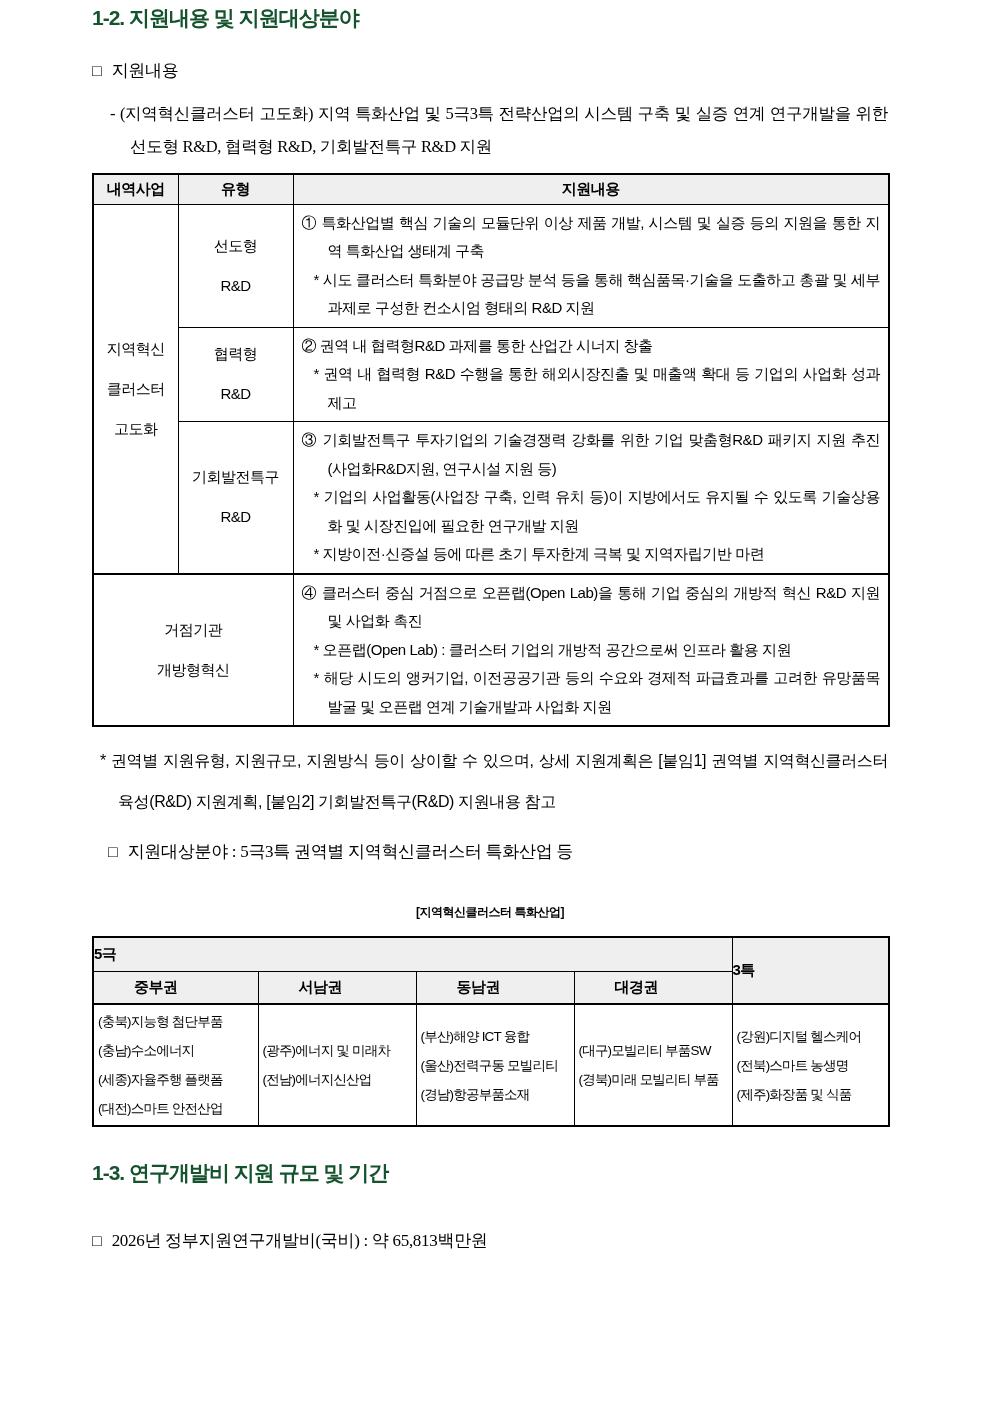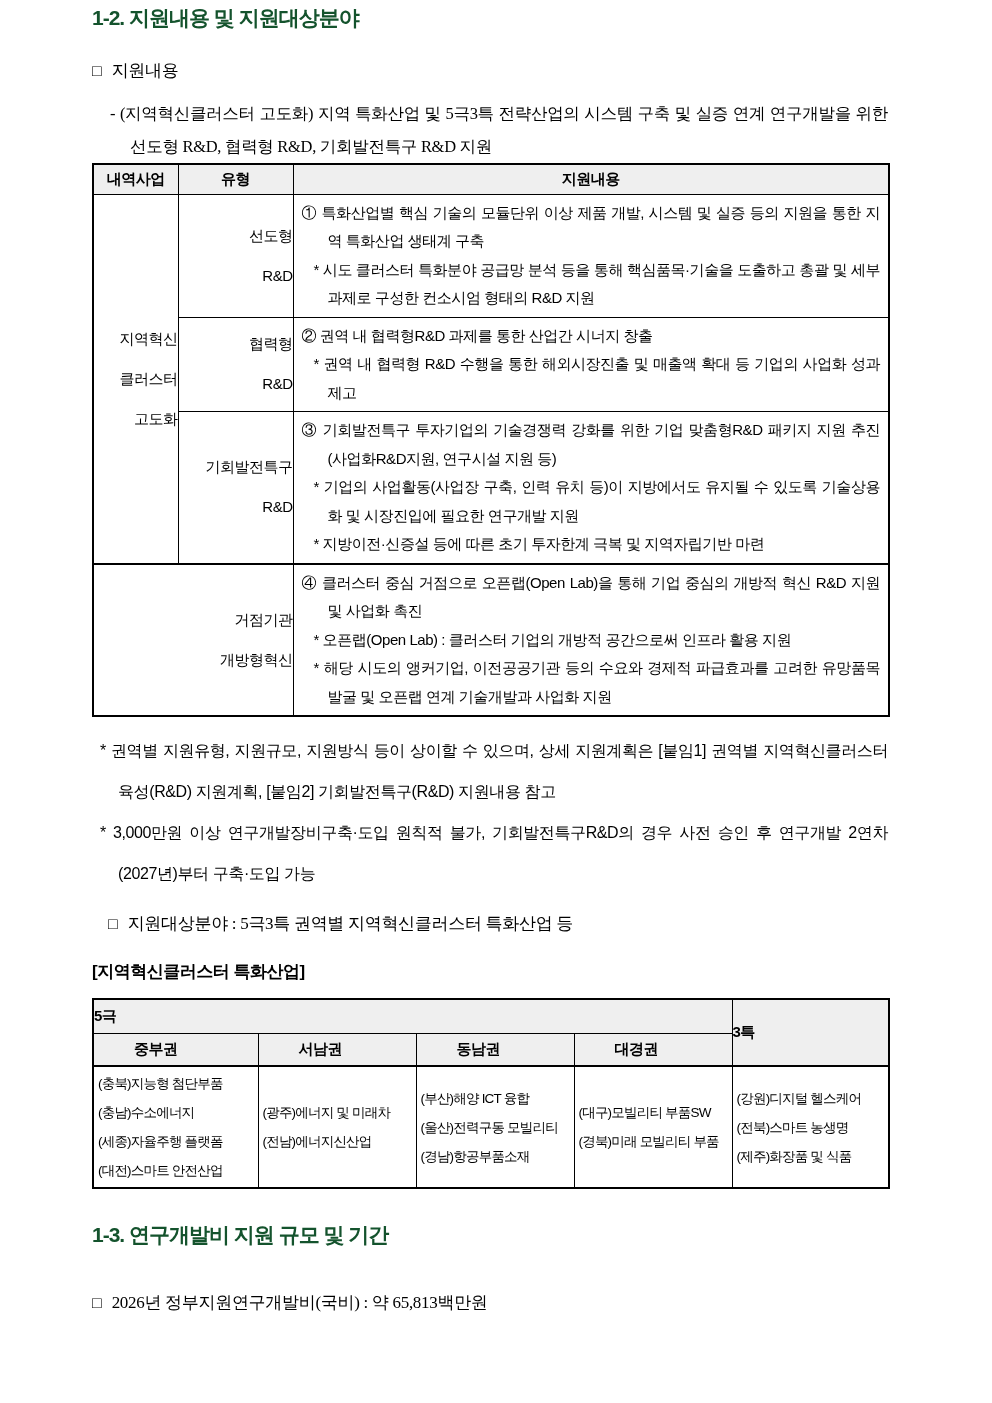--- a/index.html
+++ b/index.html
@@ -26,42 +26,42 @@
   .budget-line { margin-top:42px; }
 
   
   .bullet {
     margin-top:14px; font-size:16.5px; line-height:33px; letter-spacing:-0.3px;
     text-align:justify; padding-left:38px; text-indent:-20px;
   }
 
   
   table { border-collapse:collapse; table-layout:fixed; }
-  .t1 { width:796px; border:2px solid #000; font-family:"Liberation Sans", sans-serif; }
+  .t1 { width:796px; margin-top:10px; border:2px solid #000; font-family:"Liberation Sans", sans-serif; }
   .t1 th, .t1 td { border:1px solid #000; }
   .t1 th { background:#efefef; font-size:15px; font-weight:bold; height:30px; text-align:center; letter-spacing:-0.5px; }
   .t1 col.c1 { width:85px; } .t1 col.c2 { width:115px; } .t1 col.c3 { width:596px; }
-  .t1 td.vlabel { text-align:right; vertical-align:middle; font-size:15px; letter-spacing:-0.5px; }
+  .t1 td.vlabel { text-align:center; vertical-align:middle; font-size:15px; letter-spacing:-0.5px; }
   .t1 td.vlabel div { line-height:40px; }
   .t1 td.content { vertical-align:middle; padding:4px 8px; }
   .t1 .ln { font-size:15px; line-height:28.5px; letter-spacing:-0.45px; text-align:justify; }
   .t1 .ln.num { padding-left:26px; text-indent:-26px; }
   .t1 .ln.star { padding-left:26px; text-indent:-14px; }
   .t1 tr.r1 { height:114px; } .t1 tr.r2 { height:88px; } .t1 tr.r3 { height:140px; } .t1 tr.r4 { height:145px; }
   .t1 tr.r4 td { border-top:2px solid #000; }
 
   
   .footnotes { margin-top:13px; font-family:"Liberation Sans", sans-serif; }
   .footnote {
     font-size:16px; line-height:41px; letter-spacing:-0.4px; text-align:justify;
     padding-left:26px; text-indent:-18px;
   }
 
   
-  .caption { margin-top:24px; text-align:left; font-family:"Liberation Sans", sans-serif; font-size:17px; font-weight:bold; letter-spacing:-0.5px; }
+  .caption { margin-top:40px; text-align:center; font-family:"Liberation Sans", sans-serif; font-size:12px; font-weight:bold; letter-spacing:-0.5px; }
   .t2 { width:796px; margin-top:15px; border:2px solid #000; font-family:"Liberation Sans", sans-serif; }
   .t2 th, .t2 td { border:1px solid #000; }
   .t2 th { background:#efefef; font-weight:bold; text-align:left; font-size:15px; letter-spacing:-0.5px;margin-top:34px; }
   .t2 tr.top th { height:34px; }
   .t2 tr.sub th { height:33px;padding-left:40px; }
   .t2 col.r1 { width:165px; } .t2 col.r2 { width:158px; } .t2 col.r3 { width:158px; }
   .t2 col.r4 { width:158px; } .t2 col.r5 { width:157px; }
   .t2 tbody td { border-top:2px solid #000; height:108px; vertical-align:middle; padding:2px 4px; }
   .t2 tbody .item { font-size:13.5px; line-height:29px; letter-spacing:-0.8px; white-space:nowrap; overflow:hidden; }
 </style>
@@ -138,21 +138,20 @@
           <div class="ln num">④ 클러스터 중심 거점으로 오픈랩(Open Lab)을 통해 기업 중심의 개방적 혁신 R&amp;D 지원 및 사업화 촉진</div>
           <div class="ln star">* 오픈랩(Open Lab) : 클러스터 기업의 개방적 공간으로써 인프라 활용 지원</div>
           <div class="ln star">* 해당 시도의 앵커기업, 이전공공기관 등의 수요와 경제적 파급효과를 고려한 유망품목 발굴 및 오픈랩 연계 기술개발과 사업화 지원</div>
         </td>
       </tr>
     </tbody>
   </table>
 
   <div class="footnotes">
     <div class="footnote">* 권역별 지원유형, 지원규모, 지원방식 등이 상이할 수 있으며, 상세 지원계획은 [붙임1] 권역별 지역혁신클러스터육성(R&amp;D) 지원계획, [붙임2] 기회발전특구(R&amp;D) 지원내용 참고</div>
-    <div class="footnote">* 3,000만원 이상 연구개발장비구축·도입 원칙적 불가, 기회발전특구R&amp;D의 경우 사전 승인 후 연구개발 2연차(2027년)부터 구축·도입 가능</div>
   </div>
 
   <div class="sqline target-heading">
     <span class="sq">□</span>
     <span class="txt">지원대상분야 : 5극3특 권역별 지역혁신클러스터 특화산업 등</span>
   </div>
 
   <div class="caption">[지역혁신클러스터 특화산업]</div>
 
   <table class="t2">

